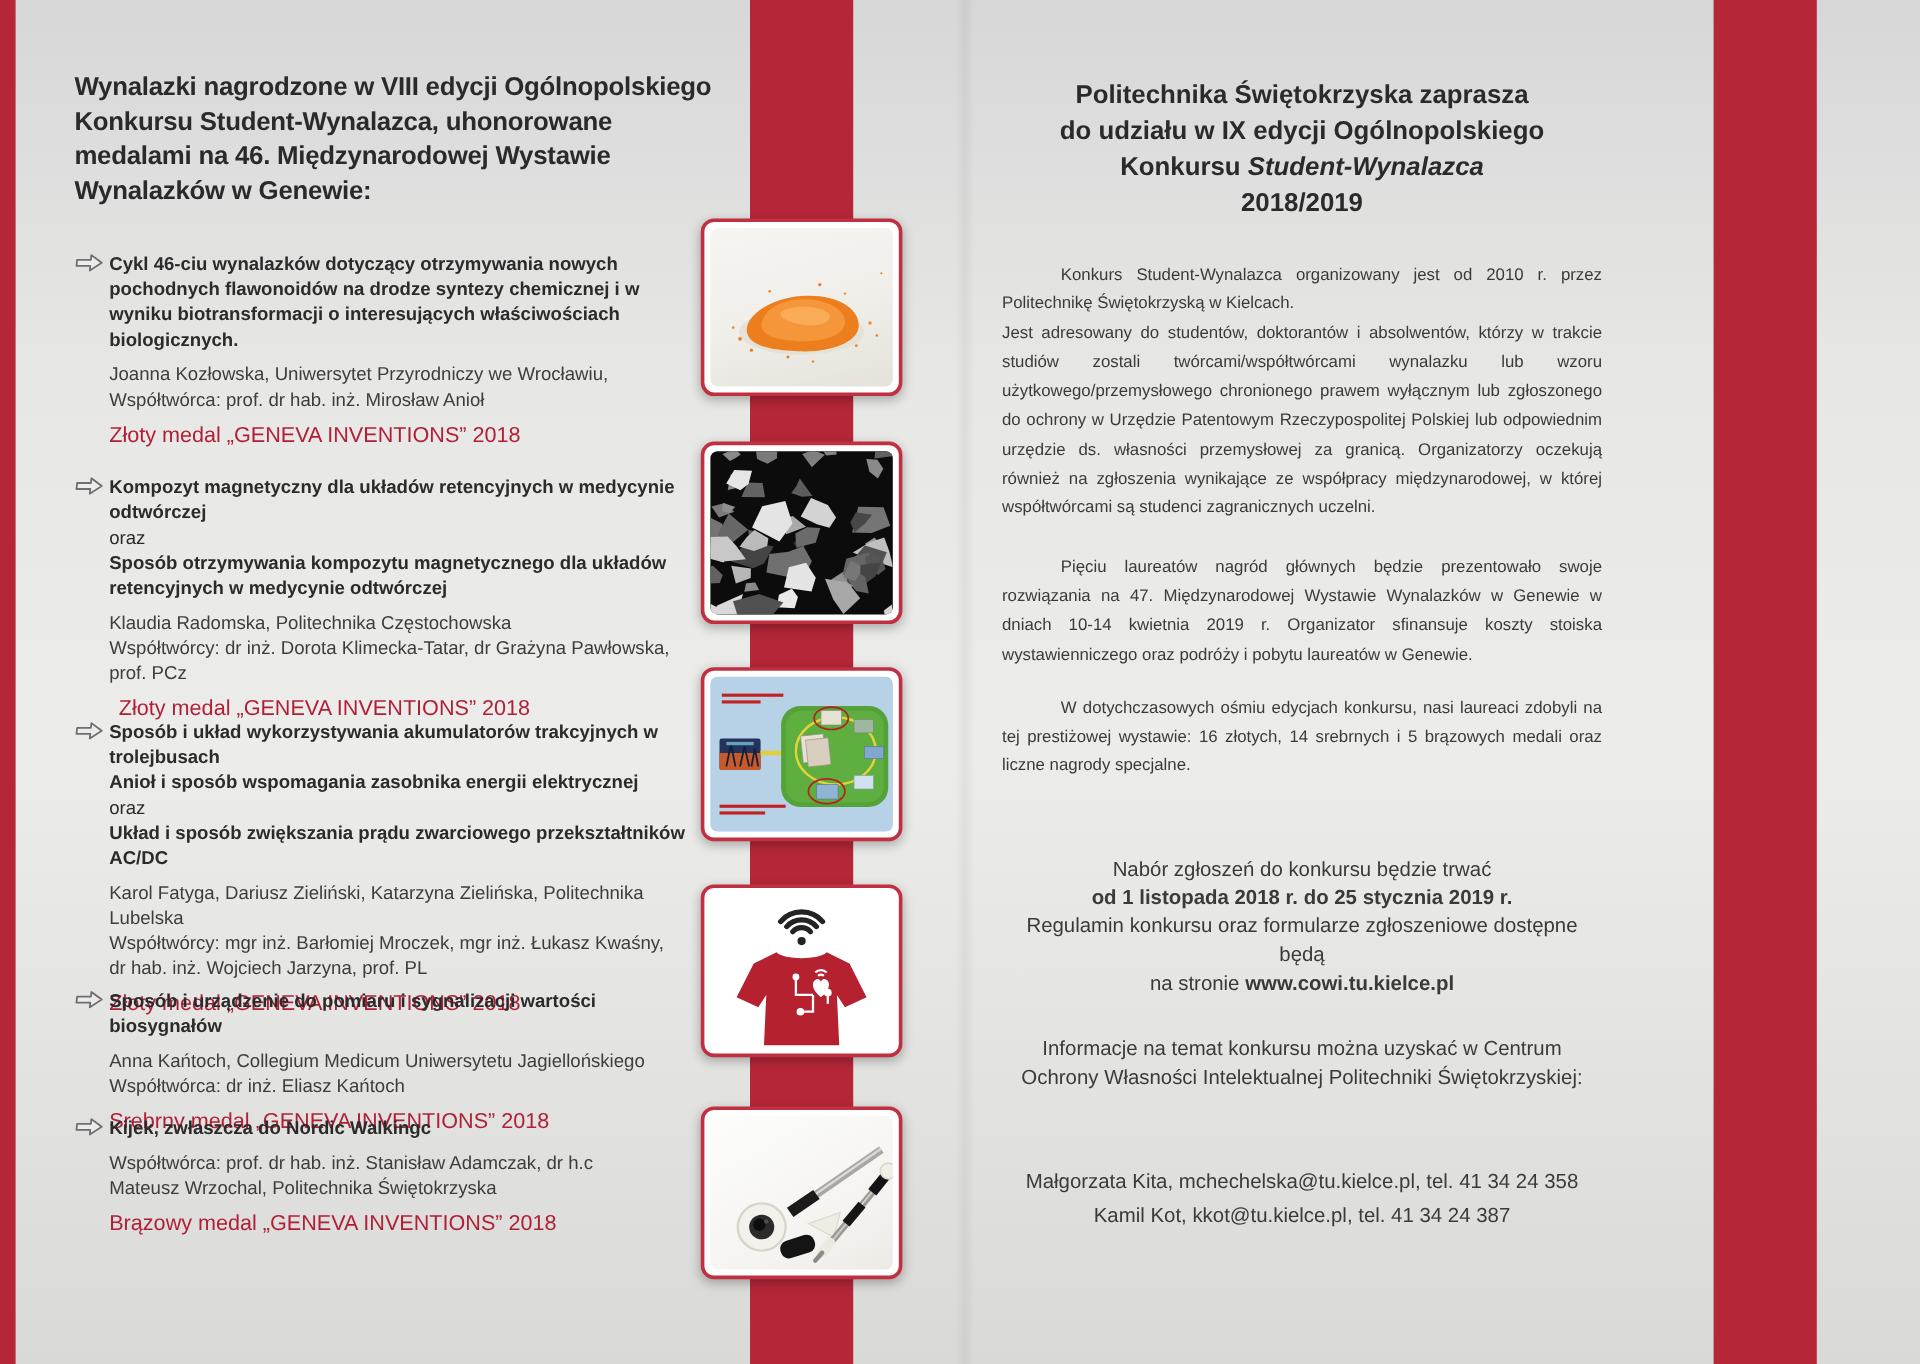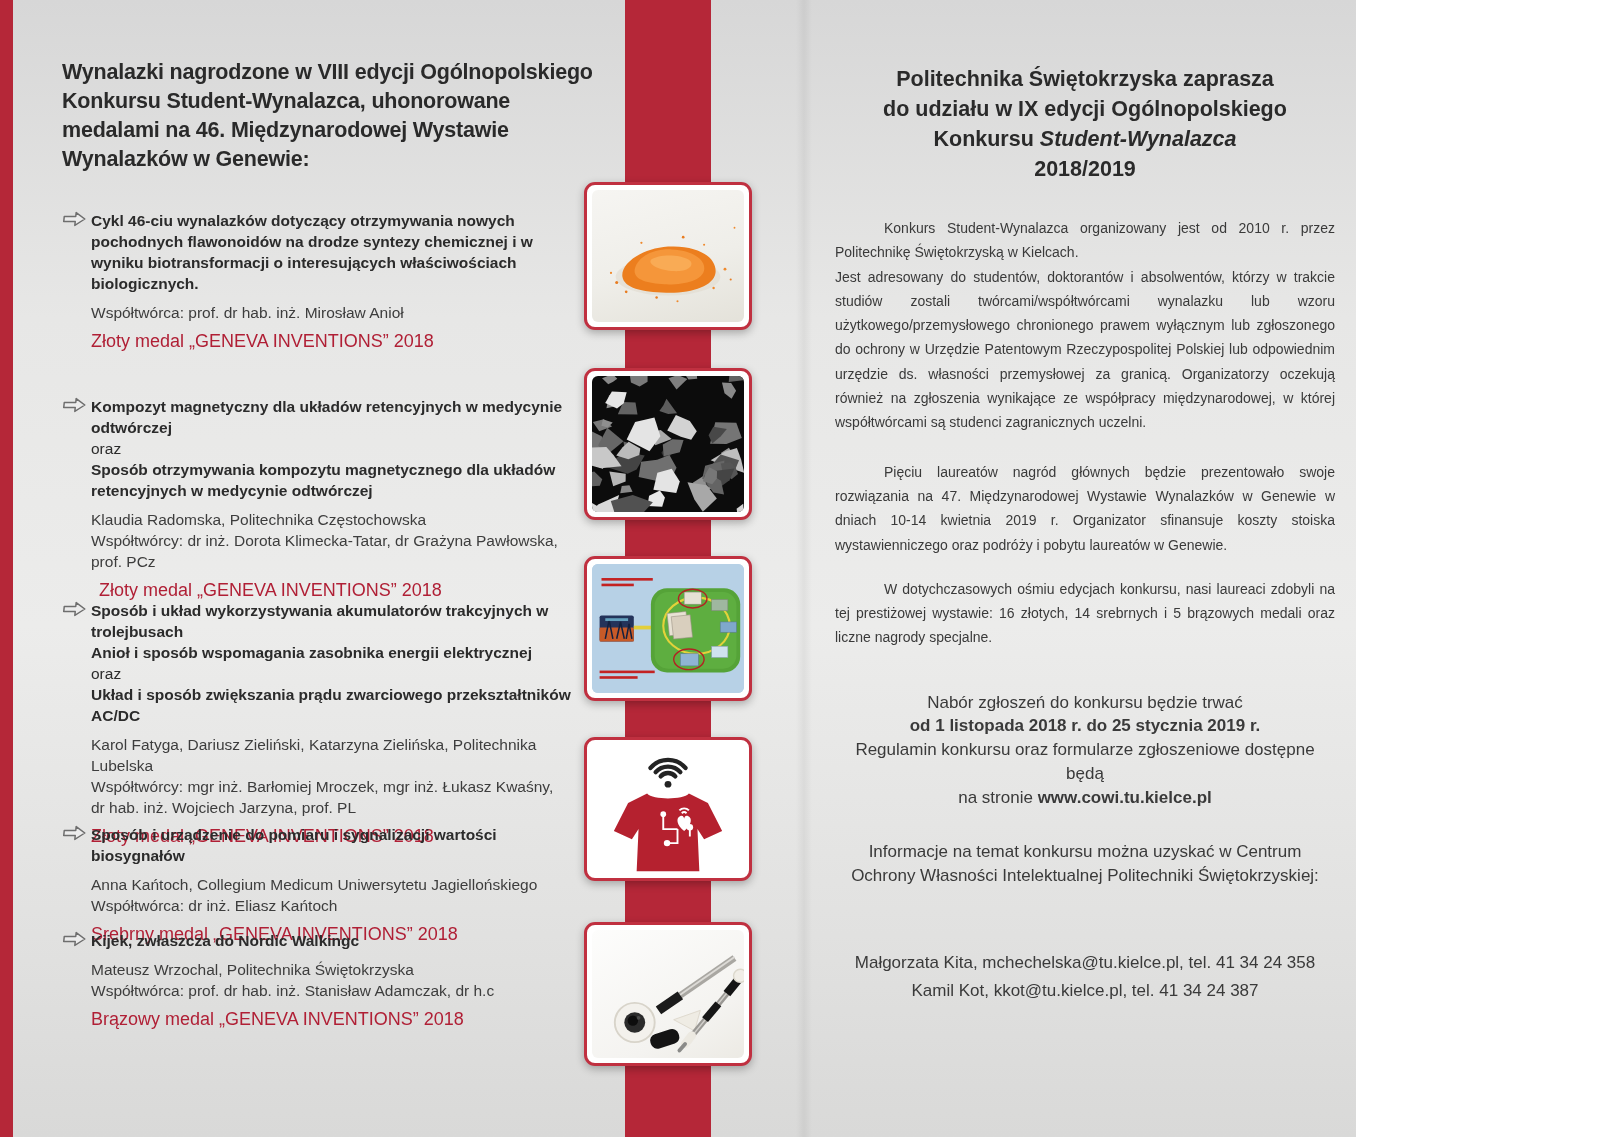--- a/index.html
+++ b/index.html
@@ -1,19 +1,19 @@
 <!DOCTYPE html>
 <html><head>
 <meta charset="utf-8">
 <style>
   * { margin:0; padding:0; box-sizing:border-box; }
   html,body { width:1600px; height:1137px; }
   body { font-family:"Liberation Sans", sans-serif; }
   .spread {
-    position:relative; width:1356px; height:1137px; overflow:hidden;
+    position:relative; width:1600px; height:1137px; overflow:hidden;
     background:linear-gradient(180deg,#d7d7d7 0%,#e7e7e6 28%,#ececeb 55%,#e2e2e1 80%,#d9d9d8 100%);
   }
   .fold { position:absolute; top:0; left:796px; width:16px; height:100%;
     background:linear-gradient(90deg,rgba(0,0,0,0) 0%,rgba(0,0,0,0.05) 50%,rgba(0,0,0,0) 100%); }
   .strip-left  { position:absolute; top:0; left:0;      width:13px; height:100%; background:#b52738; }
   .band-mid    { position:absolute; top:0; left:625px;  width:86px; height:100%; background:#b52738; }
   .band-right  { position:absolute; top:0; left:1428px; width:86px; height:100%; background:#b52738; }
 
   
   .frame { position:absolute; left:584px; width:168px; background:#fff;
@@ -49,21 +49,21 @@
 
   
   .r-col { position:absolute; left:835px; top:64px; width:500px; color:#3a3a3a; }
   .r-heading { text-align:center; font-size:21.5px; font-weight:bold; color:#2a2a2a; line-height:30px; }
   .r-heading span.hl { display:block; }
   .r-body { margin-top:32px; font-size:14px; line-height:24.3px; text-align:justify; }
   .r-body p.ind { text-indent:49px; }
   .r-body p.gap1 { margin-top:25px; }
   .r-body p.gap2 { margin-top:20px; }
   .center-block { text-align:center; font-size:17px; line-height:23.7px; }
-  .nabor { margin-top:41px;text-align:center; }
+  .nabor { margin-top:63px;text-align:center; }
   .info  { margin-top:31px; }
   .contacts { margin-top:61px; line-height:28px; }
   .bold { font-weight:bold; }
   em.it { font-style:italic;text-align:center; }
 </style>
 </head>
 <body>
 
 <div class="spread">
   <div class="fold"></div>
@@ -80,20 +80,21 @@
 
   <div class="item i1">
     <span class="arrow">
       <svg width="25" height="16" viewBox="0 0 25 16">
           <path d="M2 5.5 L13.5 5.5 L13.5 1.6 L22.8 8 L13.5 14.4 L13.5 10.5 L2 10.5 Z" fill="#ececec" stroke="#6e6e6e" stroke-width="1.5" stroke-linejoin="round"></path>
         </svg>
     </span>
     <div class="content">
       <div class="t b">Cykl 46-ciu wynalazków dotyczący otrzymywania nowych pochodnych flawonoidów na drodze syntezy chemicznej i w wyniku biotransformacji o interesujących właściwościach biologicznych.</div>
       <div class="authors">
+        <div>Joanna Kozłowska, Uniwersytet Przyrodniczy we Wrocławiu,</div>
         <div>Współtwórca: prof. dr hab. inż. Mirosław Anioł</div>
       </div>
       <div class="medal">Złoty medal „GENEVA INVENTIONS” 2018</div>
     </div>
   </div>
 
   <div class="item i2">
     <span class="arrow">
       <svg width="25" height="16" viewBox="0 0 25 16">
           <path d="M2 5.5 L13.5 5.5 L13.5 1.6 L22.8 8 L13.5 14.4 L13.5 10.5 L2 10.5 Z" fill="#ececec" stroke="#6e6e6e" stroke-width="1.5" stroke-linejoin="round"></path>
@@ -149,22 +150,22 @@
 
   <div class="item i5">
     <span class="arrow">
       <svg width="25" height="16" viewBox="0 0 25 16">
           <path d="M2 5.5 L13.5 5.5 L13.5 1.6 L22.8 8 L13.5 14.4 L13.5 10.5 L2 10.5 Z" fill="#ececec" stroke="#6e6e6e" stroke-width="1.5" stroke-linejoin="round"></path>
         </svg>
     </span>
     <div class="content">
       <div class="t b">Kijek, zwłaszcza do Nordic Walkingc</div>
       <div class="authors">
+        <div>Współtwórca: prof. dr hab. inż. Stanisław Adamczak, dr h.c</div>
         <div>Mateusz Wrzochal, Politechnika Świętokrzyska</div>
-        <div>Współtwórca: prof. dr hab. inż. Stanisław Adamczak, dr h.c</div>
       </div>
       <div class="medal">Brązowy medal „GENEVA INVENTIONS” 2018</div>
     </div>
   </div>
 
   <div class="frame f1">
     <div class="ph ph-powder">
       <svg viewBox="0 0 160 140" preserveAspectRatio="none">
         <ellipse cx="80" cy="92" rx="55" ry="20" fill="#e2ddd2" opacity="0.7"></ellipse>
         <path d="M32 92 C30 78 52 62 80 60 C112 58 132 72 130 88 C128 102 104 110 78 109 C52 108 34 104 32 92 Z" fill="#ec7e1e"></path>

